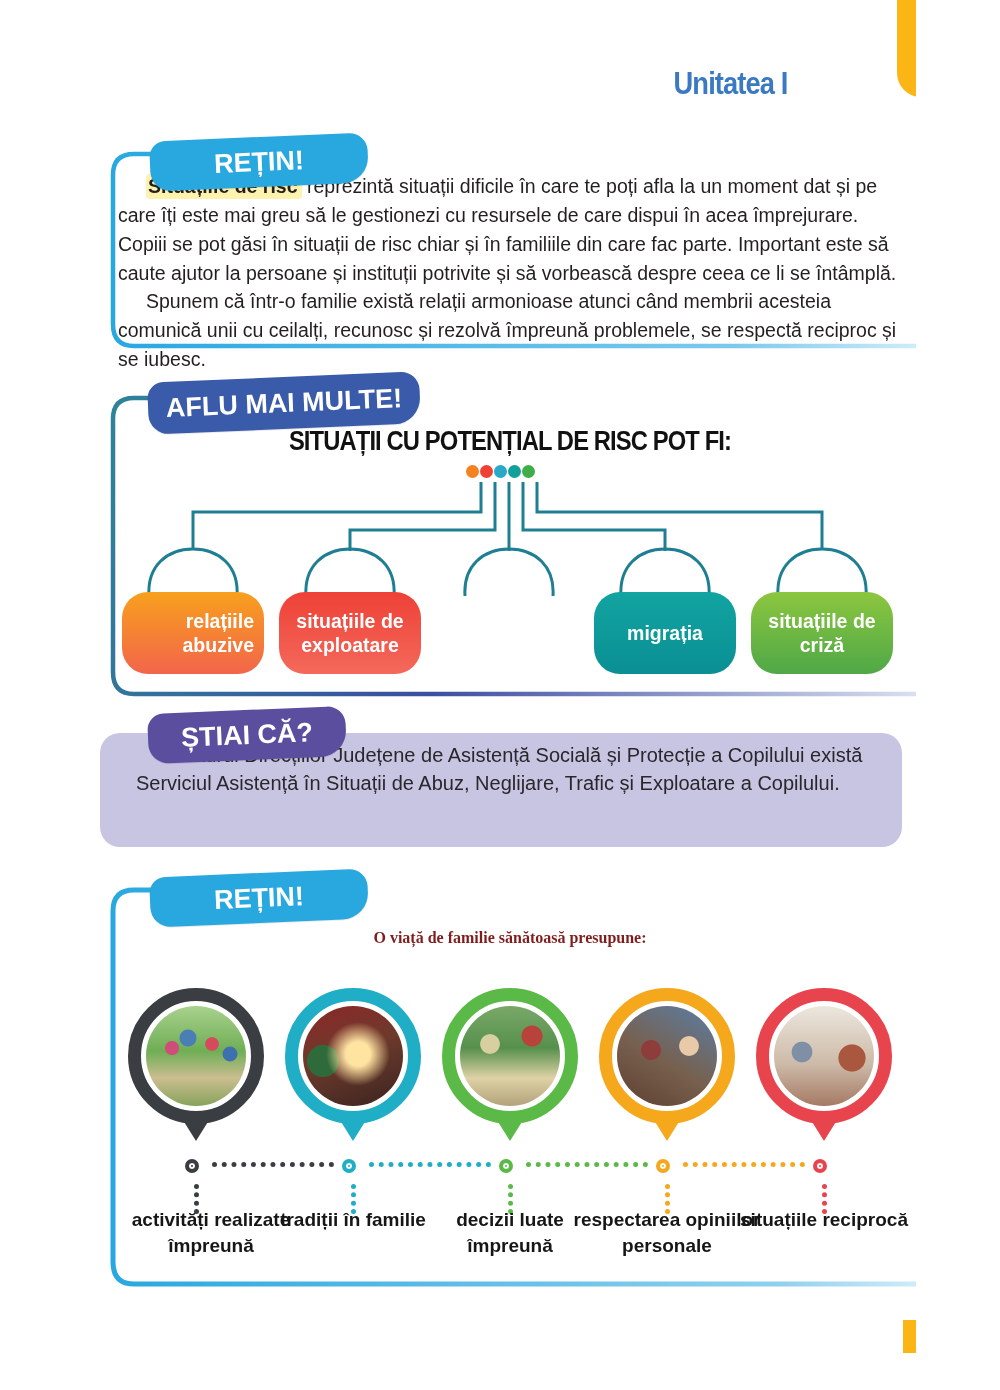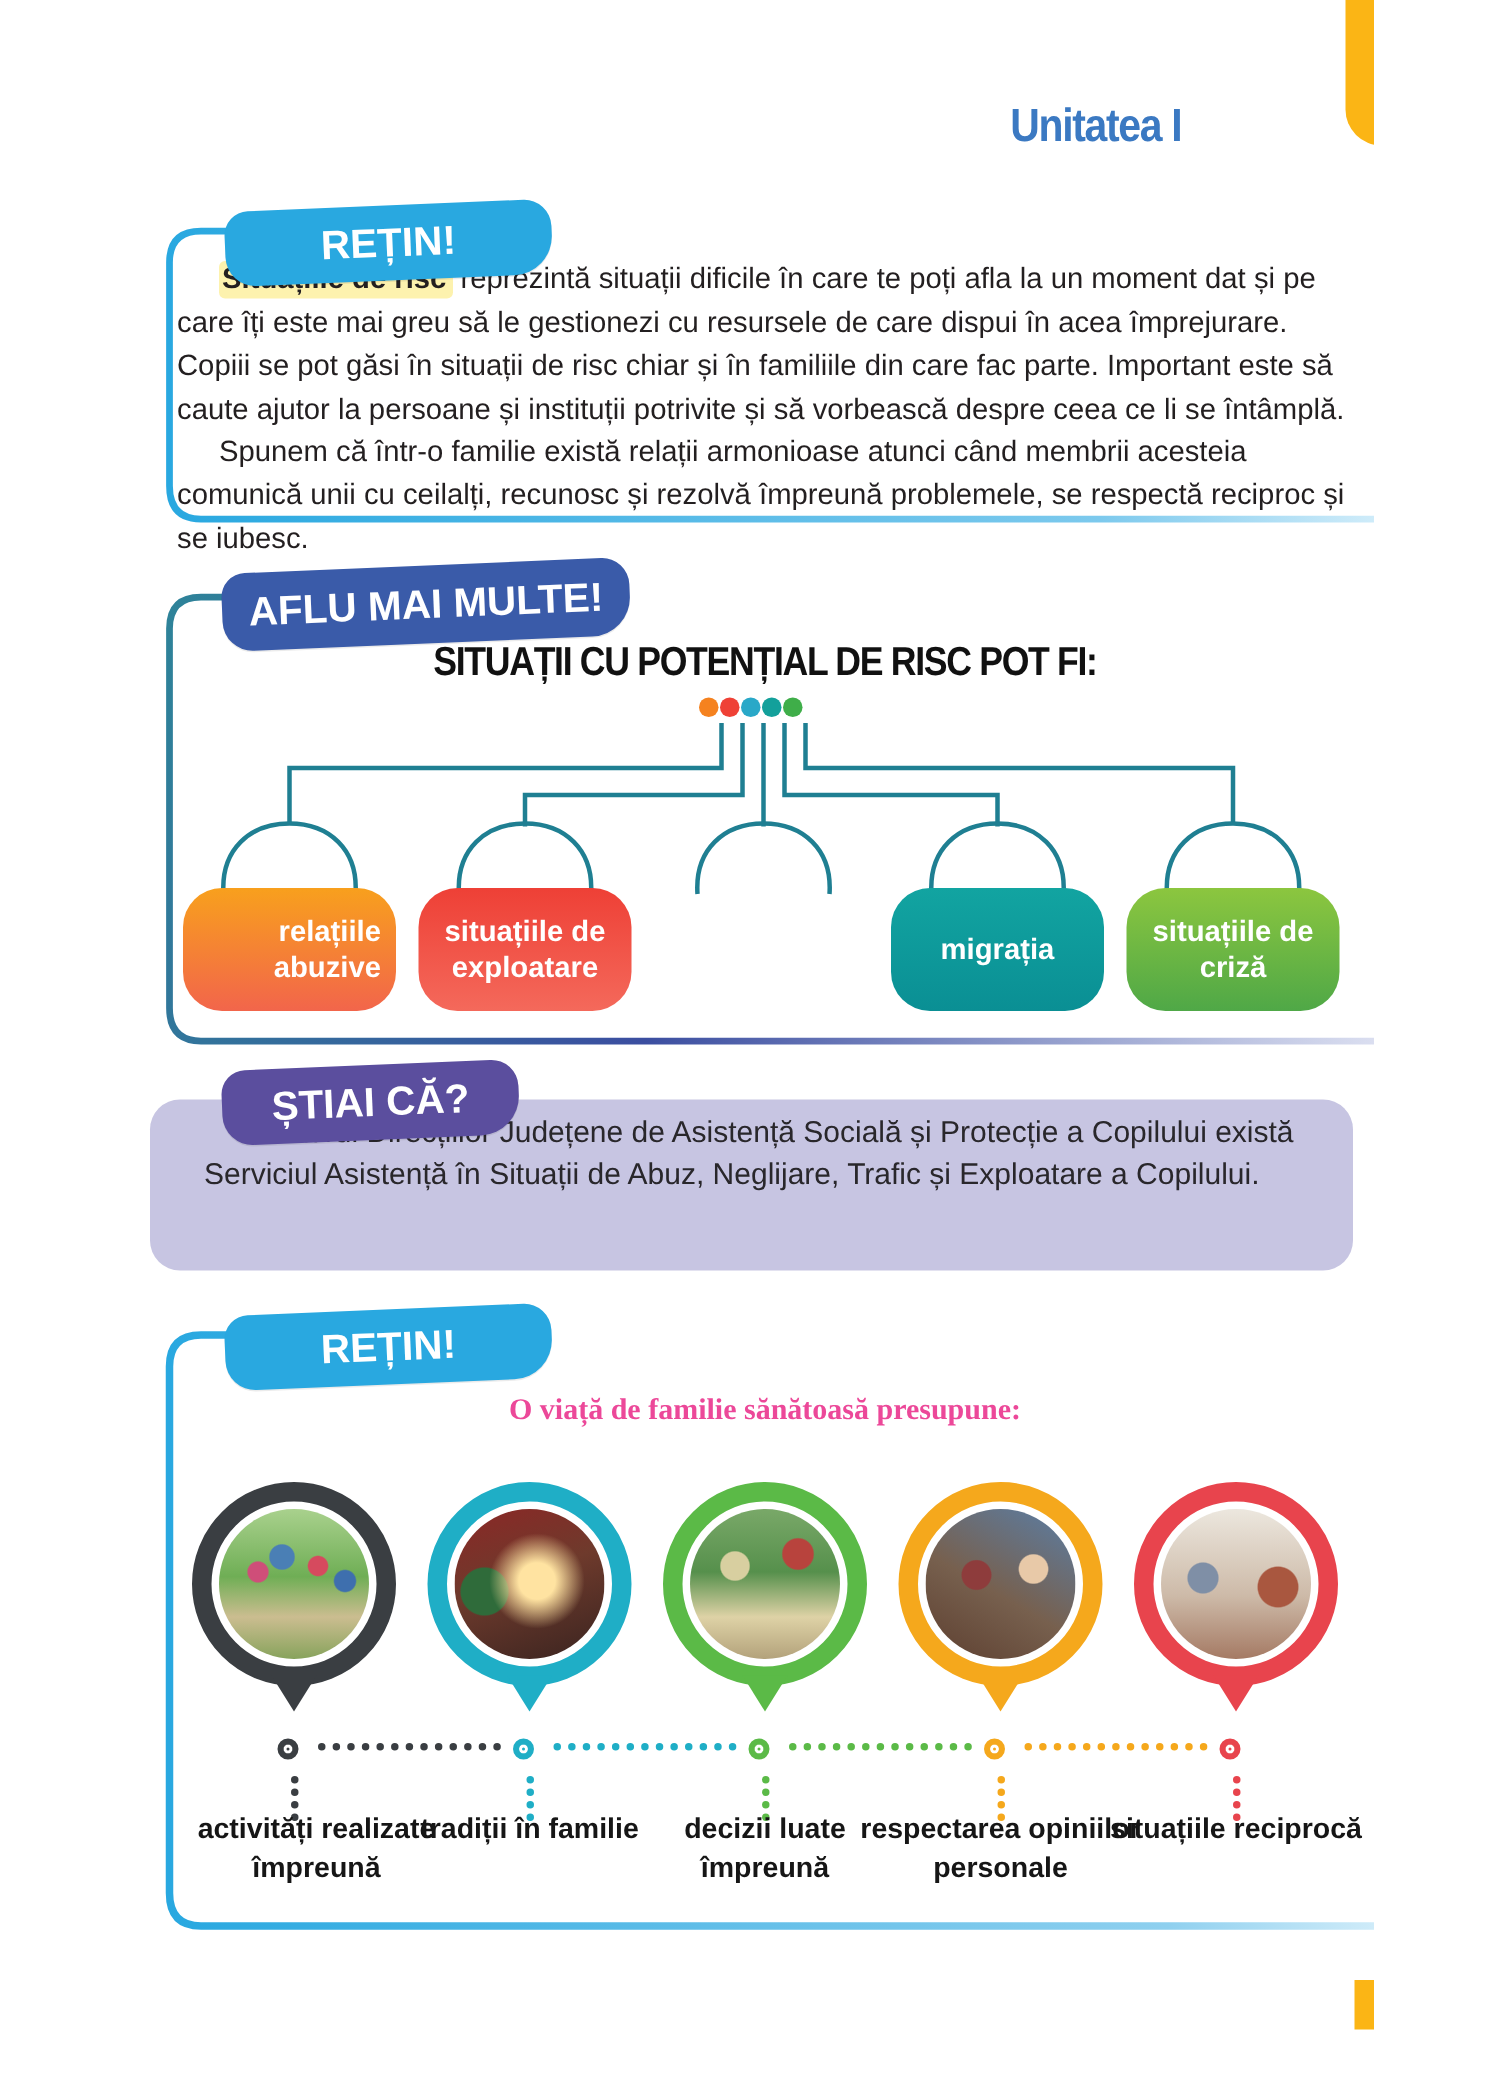--- a/index.html
+++ b/index.html
@@ -50,21 +50,21 @@
     padding:4px 10px; }
 
   
   .stiai-box { position:absolute; left:100px; top:733px; width:802px; height:114px; z-index:2;
     background:#C7C5E2; border-radius:20px; padding:8px 28px 0 36px; }
   .stiai-box p { font-size:20px; line-height:1.4; color:#29272B; text-indent:26px; }
 
   
   .family-title { position:absolute; left:110px; top:929px; width:800px; z-index:2;
     text-align:center; font-family:"Liberation Serif", serif; font-weight:bold;
-    font-size:20px; color:#ec4899; }
+    font-size:16px; color:#7f1d1d; }
   .pin { position:absolute; top:988px; width:136px; z-index:2; }
   .pin-ring { width:136px; height:136px; border-radius:50%; border:13px solid var(--c);
     background:#fff; display:flex; align-items:center; justify-content:center; }
   .pin-photo { width:100px; height:100px; border-radius:50%; }
   .pin-tail { width:0; height:0; margin:-7px auto 0;
     border-left:15px solid transparent; border-right:15px solid transparent;
     border-top:24px solid var(--c); }
   .marker { position:absolute; top:1159px; width:14px; height:14px; z-index:2;
     border:4px solid var(--c); border-radius:50%; background:#fff;
     box-shadow:inset 0 0 0 2px #fff, inset 0 0 0 5px var(--c); }

